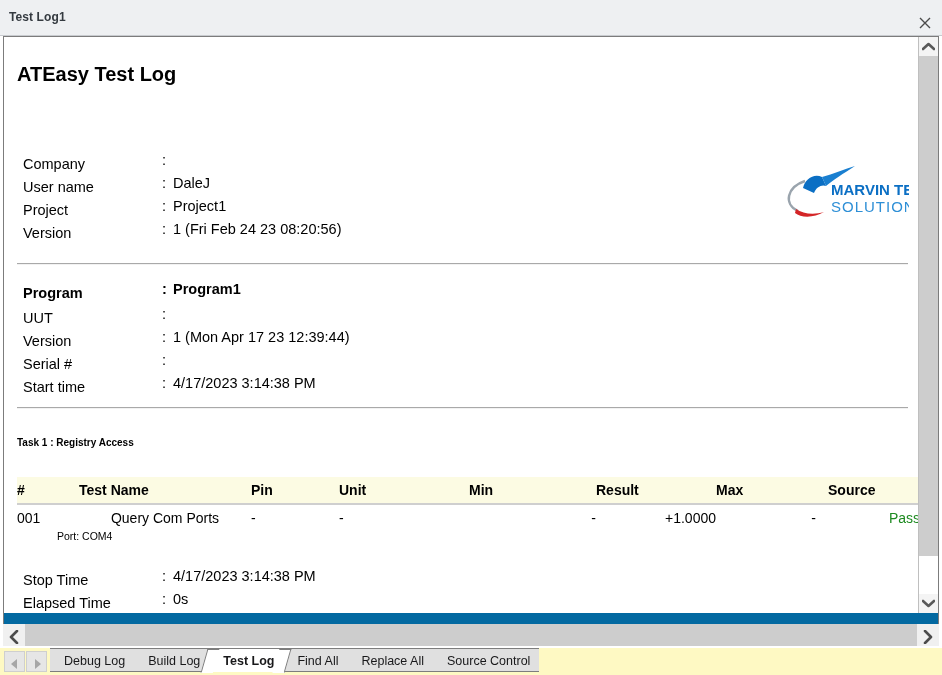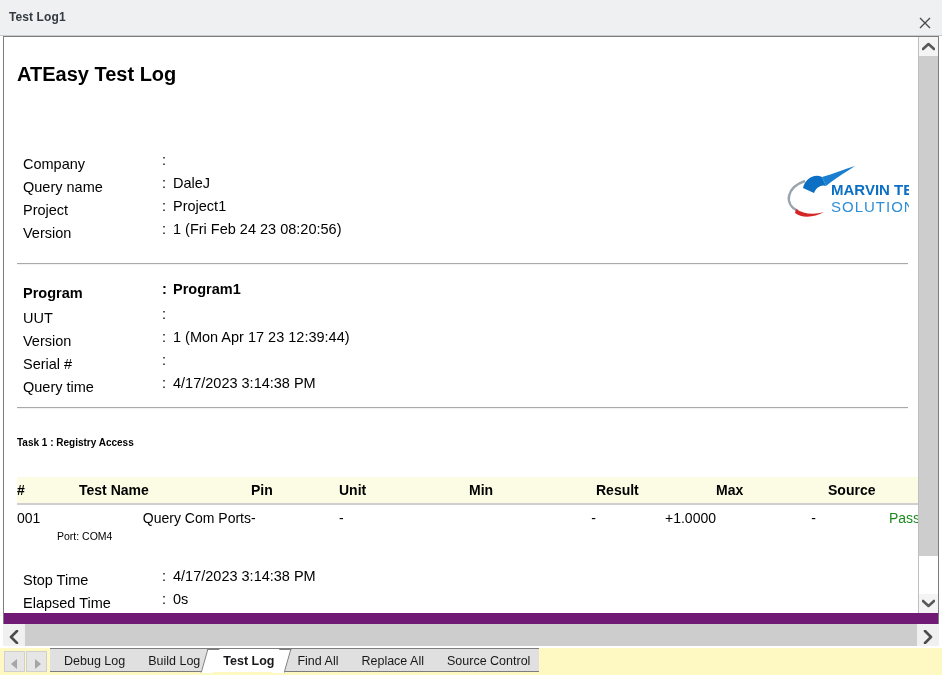--- a/index.html
+++ b/index.html
@@ -52,21 +52,21 @@
   }
   .titlebar-close svg { display: block; margin: 11px auto 0 auto; }
 
   
   .client {
     position: absolute;
     left: 3px; top: 36px;
     width: 936px; height: 596px;
     box-sizing: border-box;
     border: 1px solid #7c7c7c;
-    background: #701a75;
+    background: #0369a1;
   }
 
   .doc {
     position: absolute;
     left: 0; top: 0;
     width: 915px; height: 576px;
     overflow: hidden;
     background: #ffffff;
     box-sizing: border-box;
     border-right: 1px solid #bfbfbf;
@@ -275,21 +275,21 @@
     padding: 5px 0 5px 0;
     font-size: 14px;
     border-bottom: 2px solid #cfcfcf;
   }
   .rtable td {
     padding: 5px 0 3px 0;
     font-size: 14px;
     vertical-align: top;
   }
   .col-num   { width: 62px; text-align: left; }
-  .col-name  { width: 172px; text-align: right; }
+  .col-name  { width: 172px; text-align: center; }
   .col-pin   { width: 88px; text-align: left; }
   .col-unit  { width: 130px; text-align: left; }
   .col-min   { width: 127px; text-align: right; }
   .col-result{ width: 120px; text-align: right; }
   .col-max   { width: 100px; text-align: right; }
   .col-status{ width: 92px; text-align: right; padding-left: 12px !important; }
   .th-status { padding-left: 12px !important; }
   .pass { color: #1d8a20; }
   .detail-line {
     position: absolute;
@@ -319,21 +319,21 @@
       <div class="doc-inner">
 
         <div class="log-title">ATEasy Test Log</div>
 
         <div class="kv" style="left:19px; top:115px;">
           <span class="k">Company</span>
           <span class="c">:</span>
           <span class="v"></span>
         </div>
         <div class="kv" style="left:19px; top:138px;">
-          <span class="k">Query name</span>
+          <span class="k">User name</span>
           <span class="c">:</span>
           <span class="v">DaleJ</span>
         </div>
         <div class="kv" style="left:19px; top:161px;">
           <span class="k">Project</span>
           <span class="c">:</span>
           <span class="v">Project1</span>
         </div>
         <div class="kv" style="left:19px; top:184px;">
           <span class="k">Version</span>
@@ -371,21 +371,21 @@
           <span class="k">Version</span>
           <span class="c">:</span>
           <span class="v">1 (Mon Apr 17 23 12:39:44)</span>
         </div>
         <div class="kv" style="left:19px; top:315px;">
           <span class="k">Serial #</span>
           <span class="c">:</span>
           <span class="v"></span>
         </div>
         <div class="kv" style="left:19px; top:338px;">
-          <span class="k">Query time</span>
+          <span class="k">Start time</span>
           <span class="c">:</span>
           <span class="v">4/17/2023 3:14:38 PM</span>
         </div>
 
         <div class="rule" style="top:370px;"></div>
 
         <div class="section-title" style="top:400px;">Task 1 : Registry Access</div>
 
         <table class="rtable" style="top:440px;">
           <thead>

